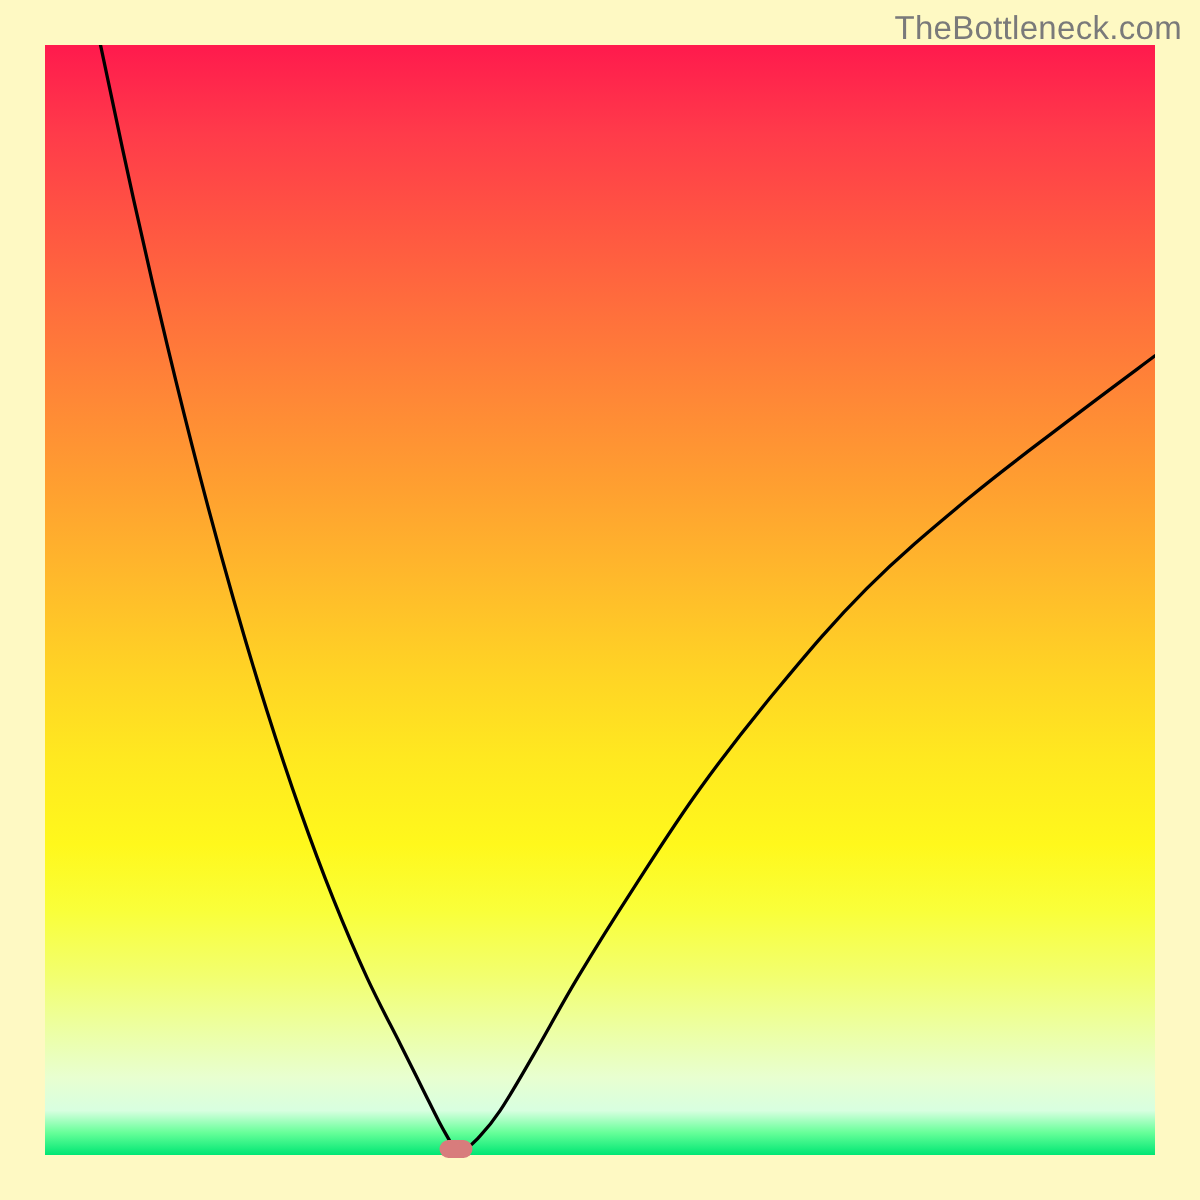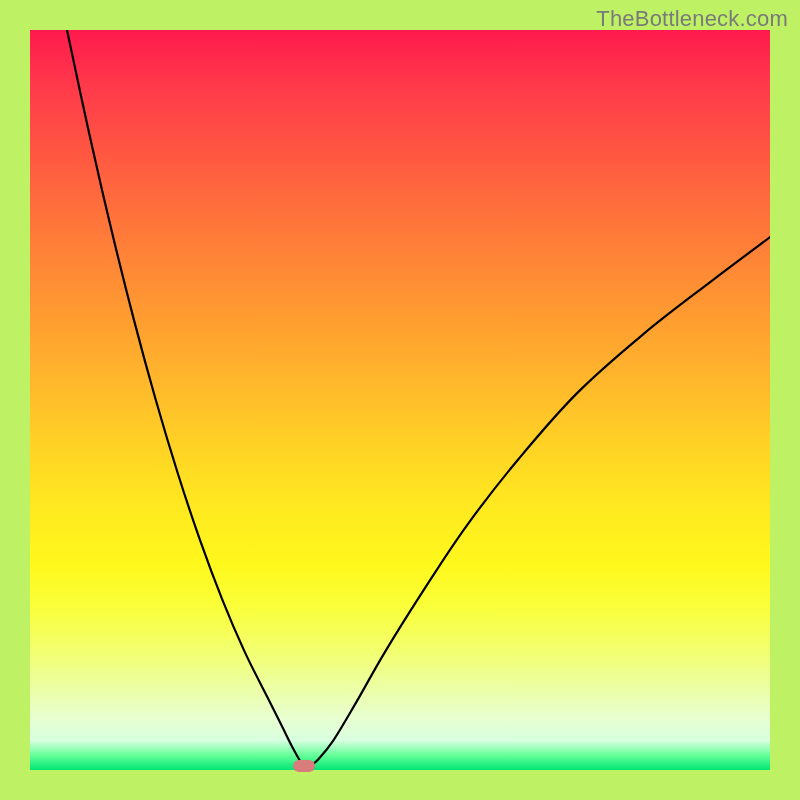--- a/index.html
+++ b/index.html
@@ -10,21 +10,21 @@
     background: #000;
     overflow: hidden;
     font-family: Arial, Helvetica, sans-serif;
   }
   .frame {
     position: absolute;
     left: 0;
     top: 0;
     width: 800px;
     height: 800px;
-    background: #bef264;
+    background: #fef9c3;
   }
   .plot-area {
     position: absolute;
     left: 30px;
     top: 30px;
     width: 740px;
     height: 740px;
     background: linear-gradient(
       to bottom,
       #ff1a4d 0%,

